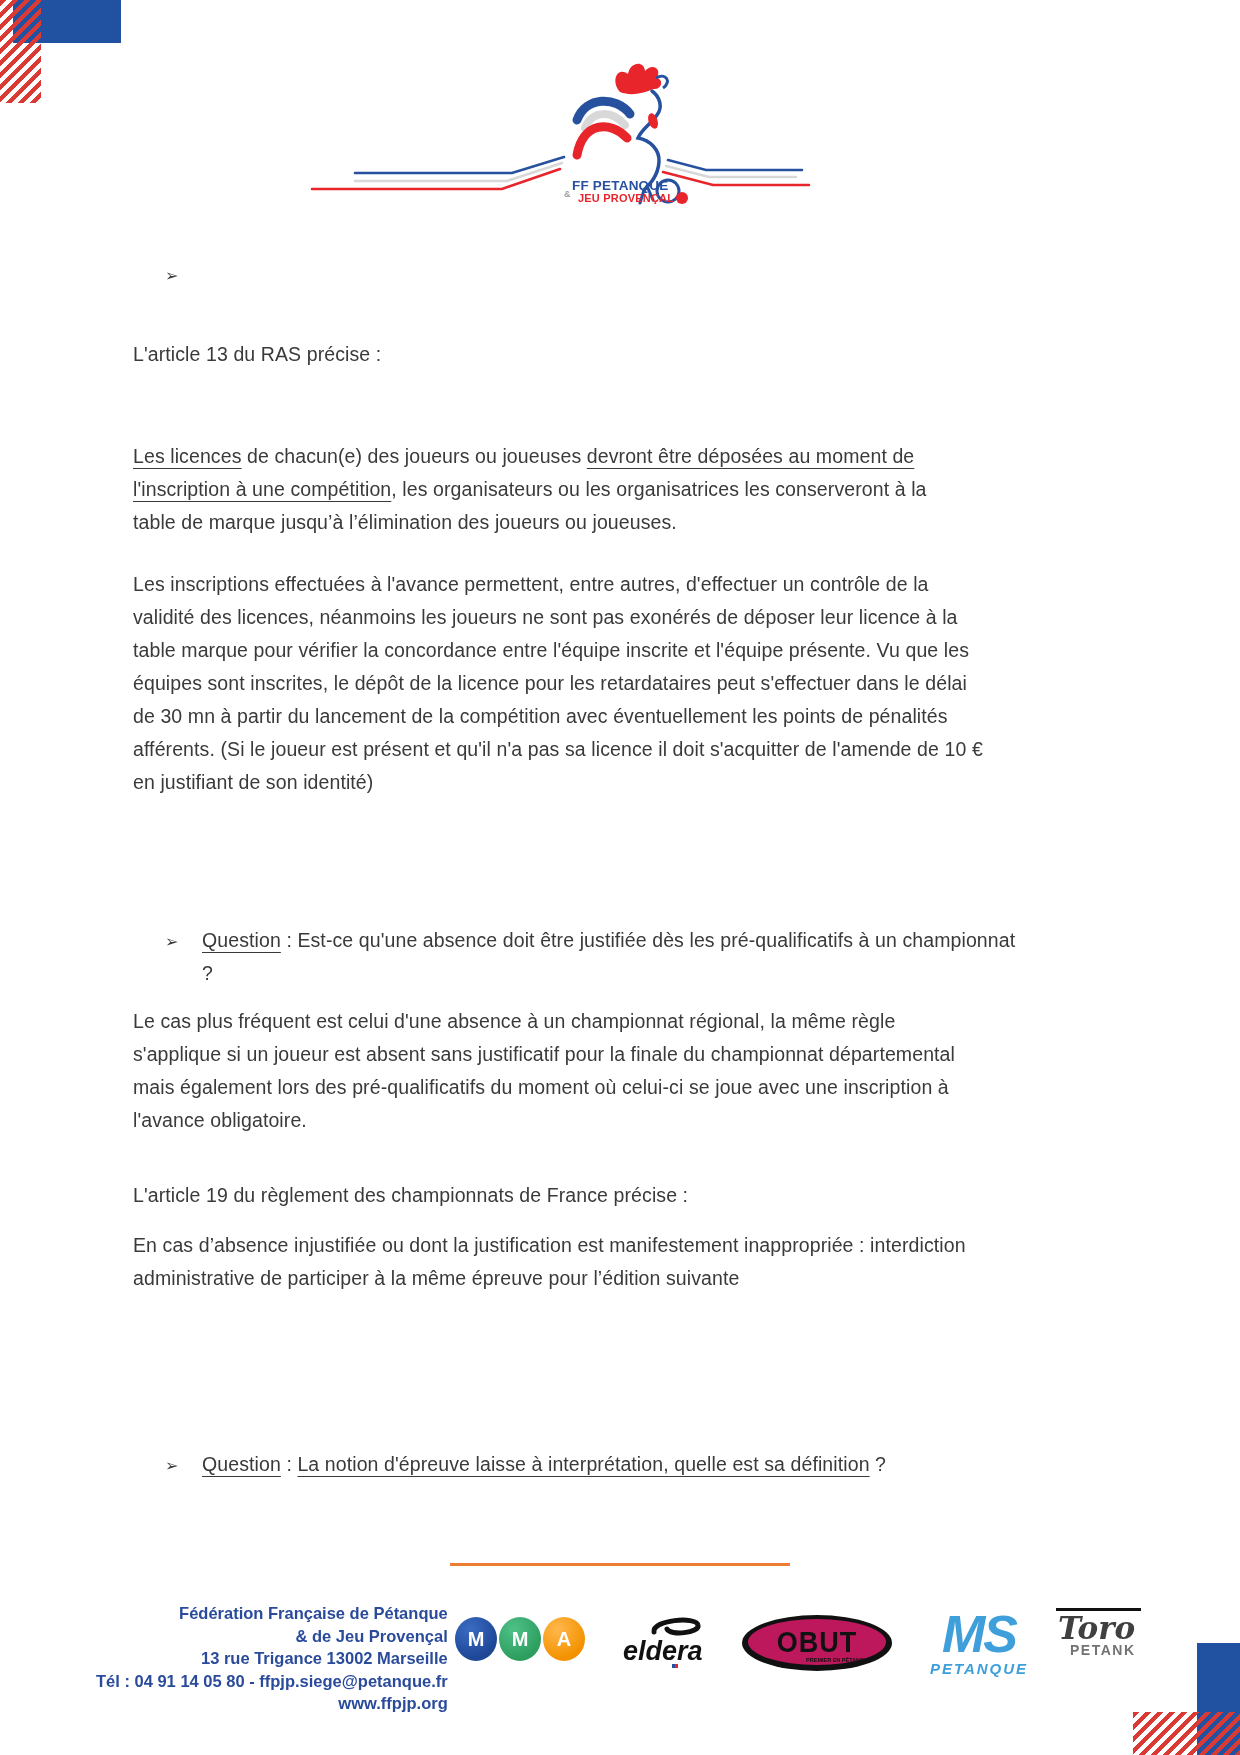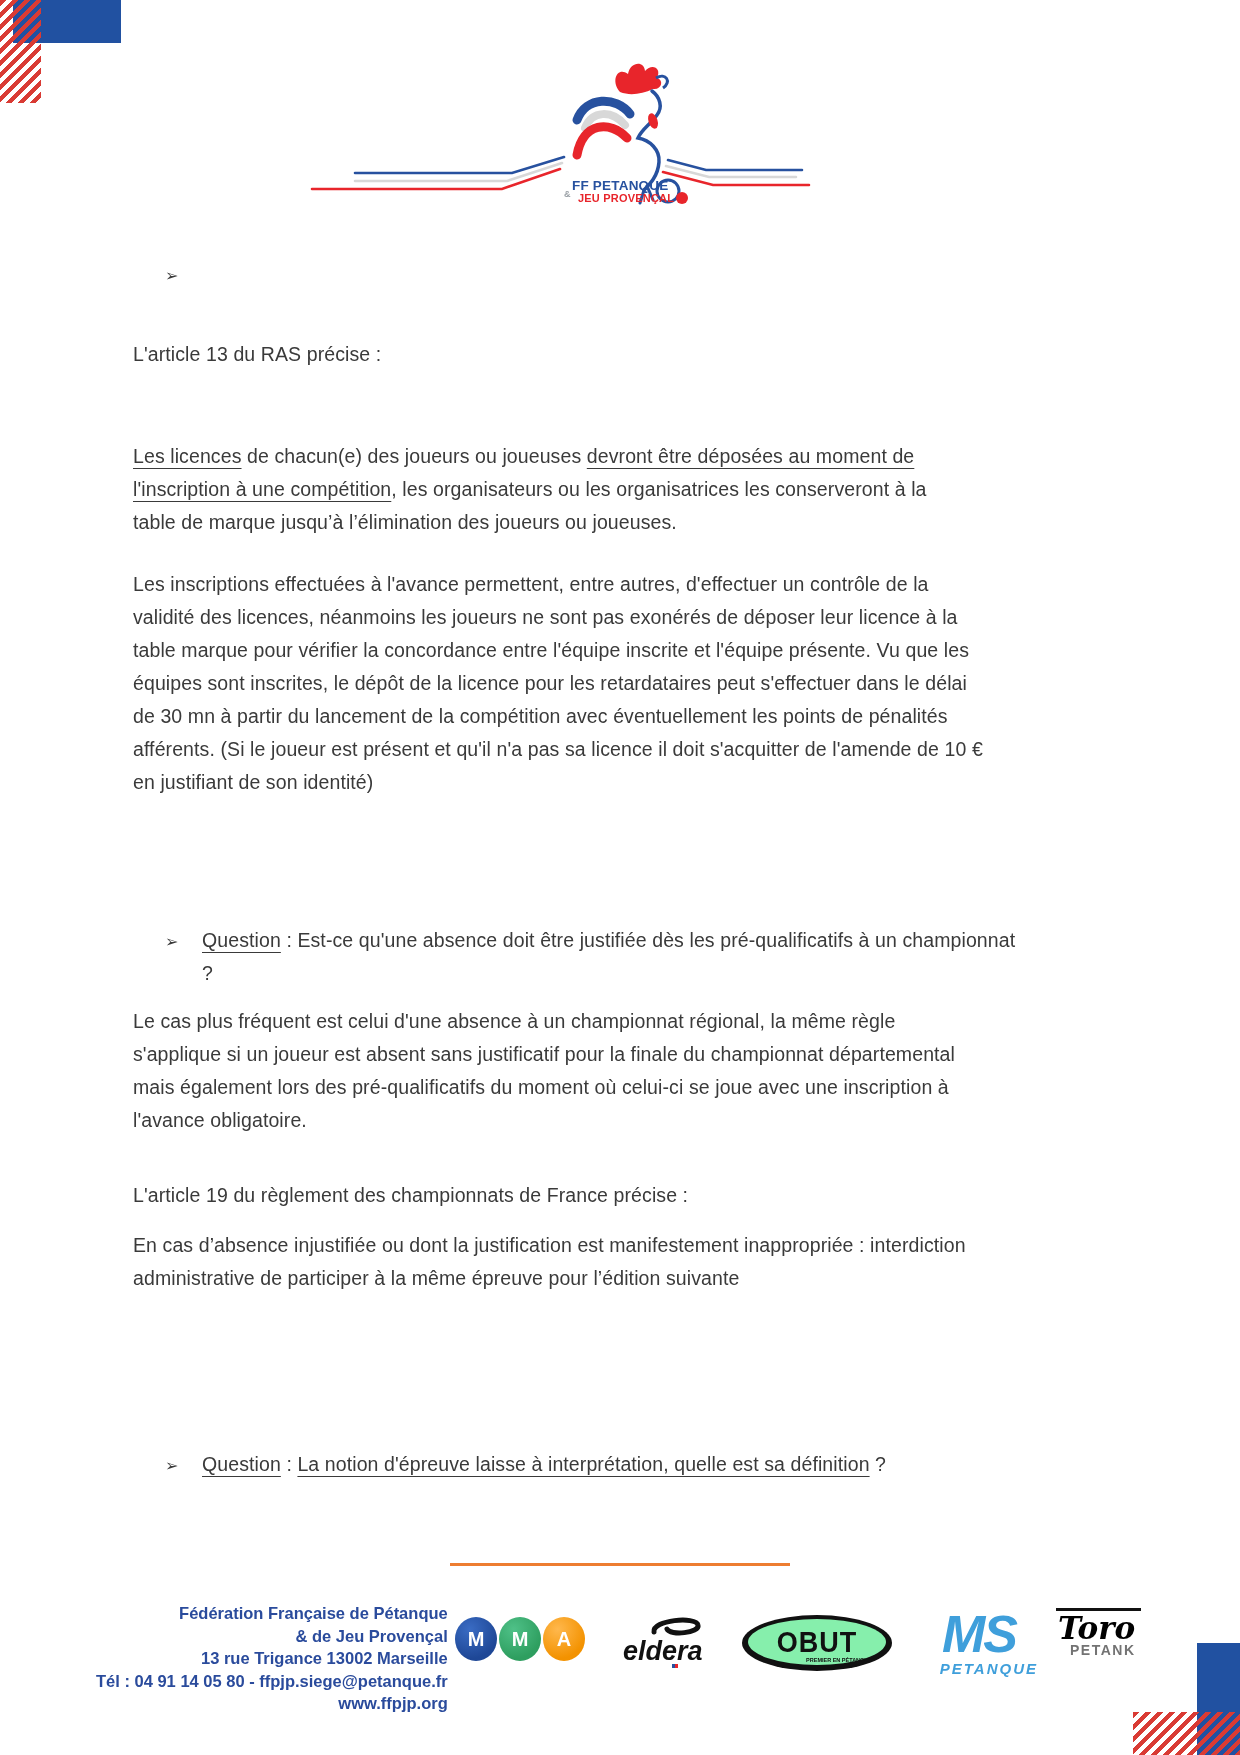--- a/index.html
+++ b/index.html
@@ -35,32 +35,32 @@
   .sponsors{position:absolute;left:0;top:1600px;width:1240px;height:90px;}
   .mma{position:absolute;left:455px;top:17px;display:flex;gap:2px;}
   .mma-ball{width:42px;height:44px;border-radius:50%;display:flex;align-items:center;
         justify-content:center;color:#fff;font-weight:bold;font-size:20px;}
   .mma-b0{background:radial-gradient(circle at 35% 28%,#3a6cc4,#1E4796 70%);}
   .mma-b1{background:radial-gradient(circle at 35% 28%,#4fc188,#2E9E5F 70%);}
   .mma-b2{background:radial-gradient(circle at 35% 28%,#ffb84d,#F39200 70%);}
   .eldera{position:absolute;left:620px;top:16px;width:110px;height:56px;}
   .obut{position:absolute;left:742px;top:15px;width:150px;height:56px;background:#111;
         border-radius:50%;}
-  .obut-inner{position:absolute;left:6px;top:4px;right:6px;bottom:6px;background:#86efac;
+  .obut-inner{position:absolute;left:6px;top:4px;right:6px;bottom:6px;background:#be185d;
         border-radius:50%;display:flex;align-items:center;justify-content:center;}
   .obut-label{font-size:27px;font-weight:900;color:#111;letter-spacing:1px;line-height:1;
         transform:scaleY(1.1);}
   .obut-sub{position:absolute;right:20px;bottom:8px;font-size:5.5px;font-weight:bold;color:#111;}
   .ms{position:absolute;left:920px;top:12px;width:118px;text-align:center;color:#3F9FDB;}
   .ms-label{font-size:52px;font-weight:bold;font-style:italic;line-height:0.85;
         letter-spacing:-2px;}
-  .ms-sub{font-size:15px;font-weight:bold;font-style:italic;letter-spacing:2px;margin-top:4px;text-align:right;}
+  .ms-sub{font-size:15px;font-weight:bold;font-style:italic;letter-spacing:2px;margin-top:4px;}
   .toro{position:absolute;left:1052px;top:8px;width:100px;}
   .toro-label{font-family:"DejaVu Serif",serif;font-style:italic;font-weight:bold;
-        font-size:31px;color:#000000;line-height:1;border-top:3px solid #111;
+        font-size:31px;color:#404040;line-height:1;border-top:3px solid #111;
         display:inline-block;padding:2px 6px 0 2px;margin-left:4px;}
   .toro-sub{font-size:14px;font-weight:800;color:#737373;letter-spacing:1.5px;margin:-2px 0 0 18px;}
 </style>
 </head>
 <body>
 
 <div class="page">
 
   <div class="decor-blue-tl"></div>
   <div class="decor-stripes-tl"></div>

